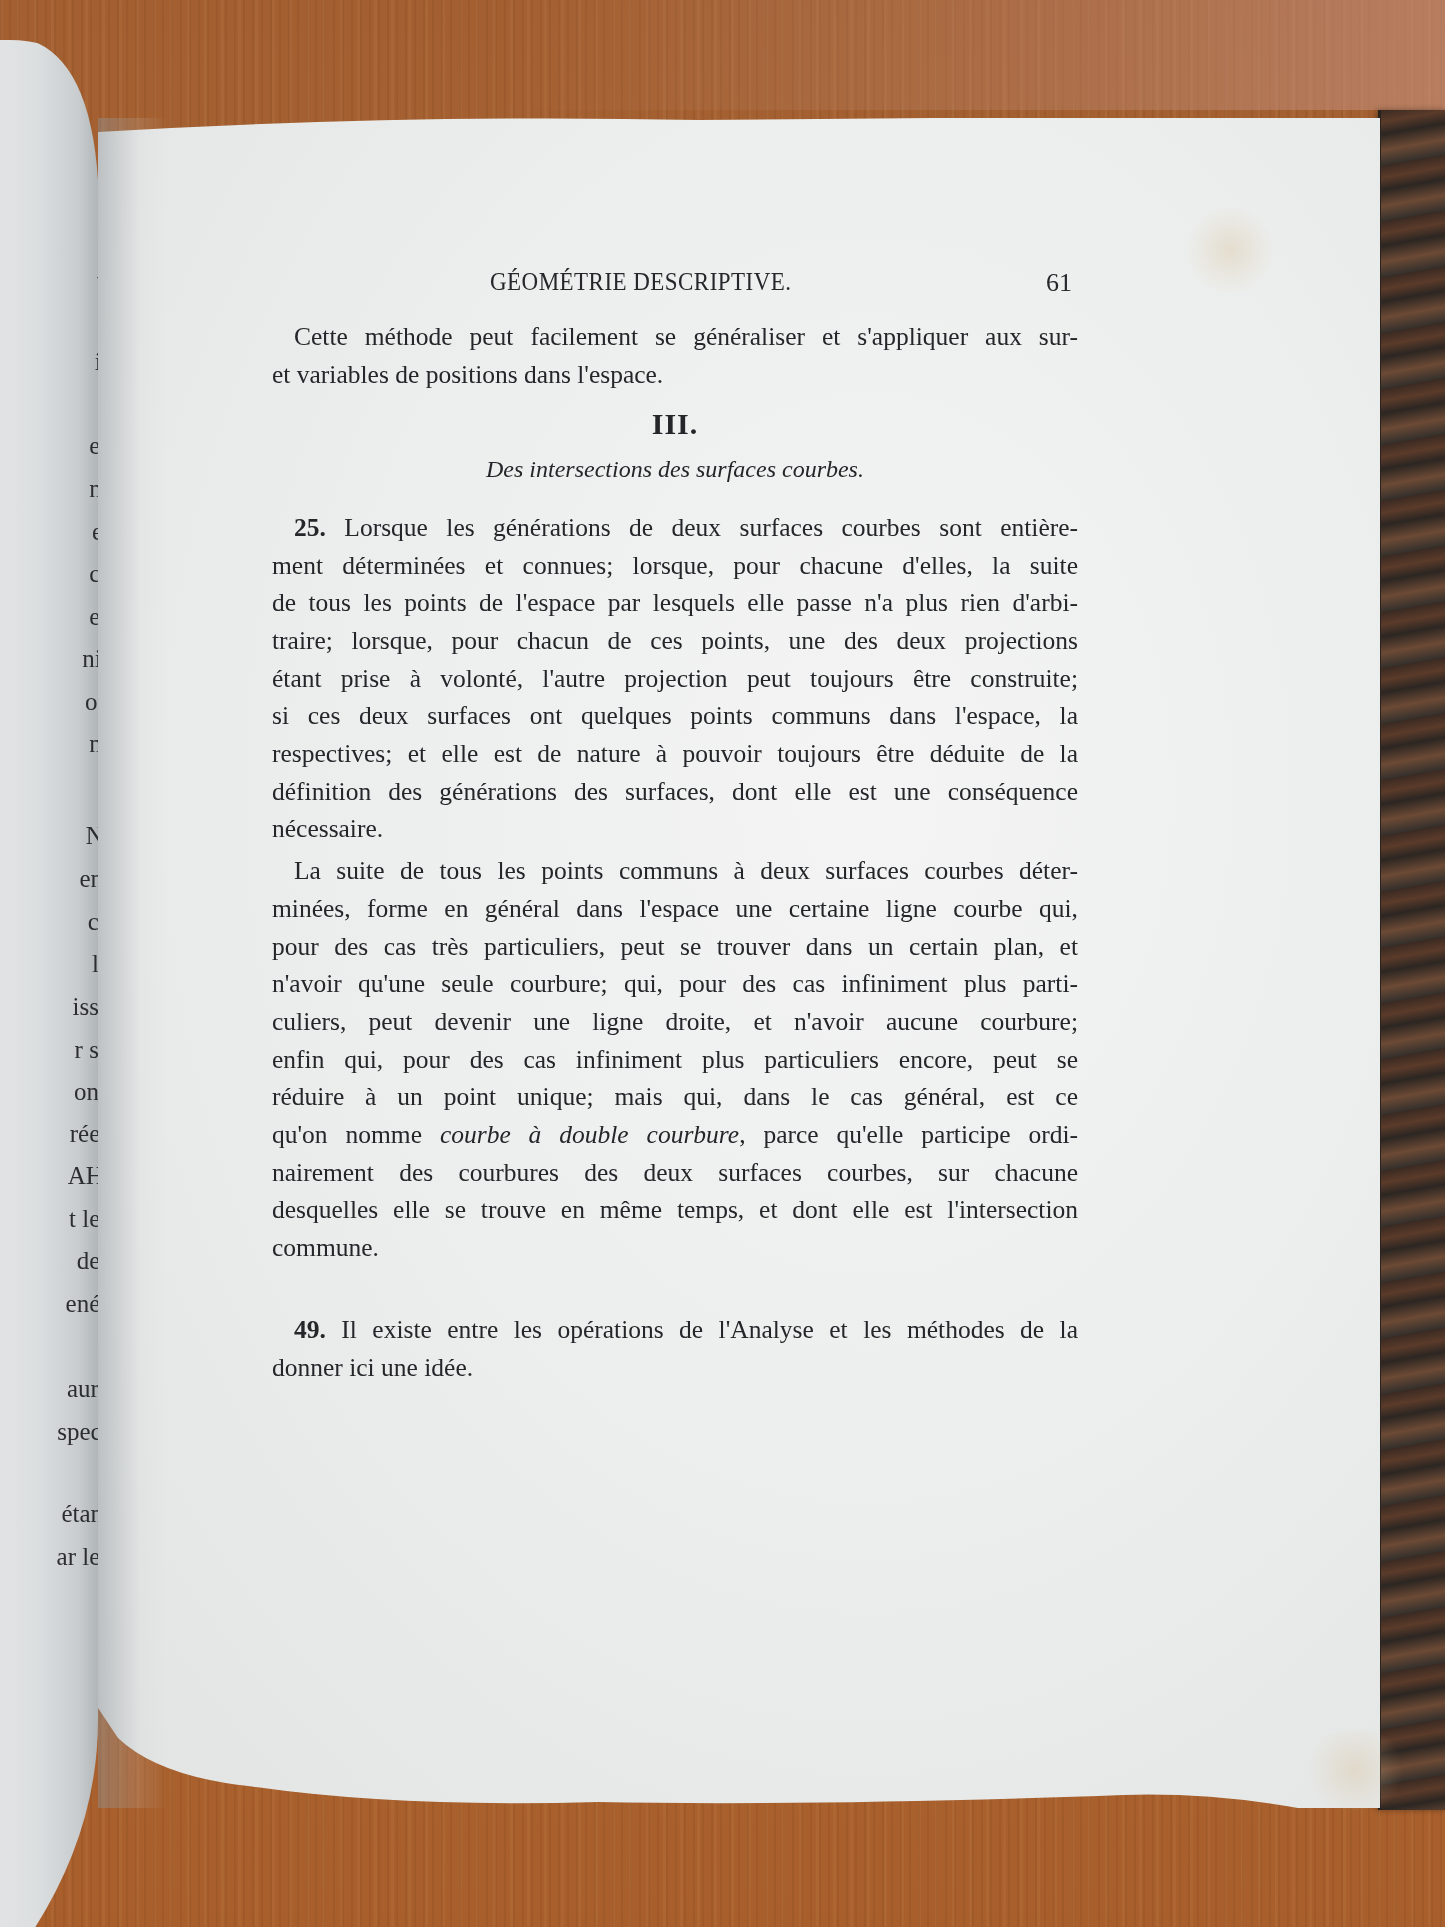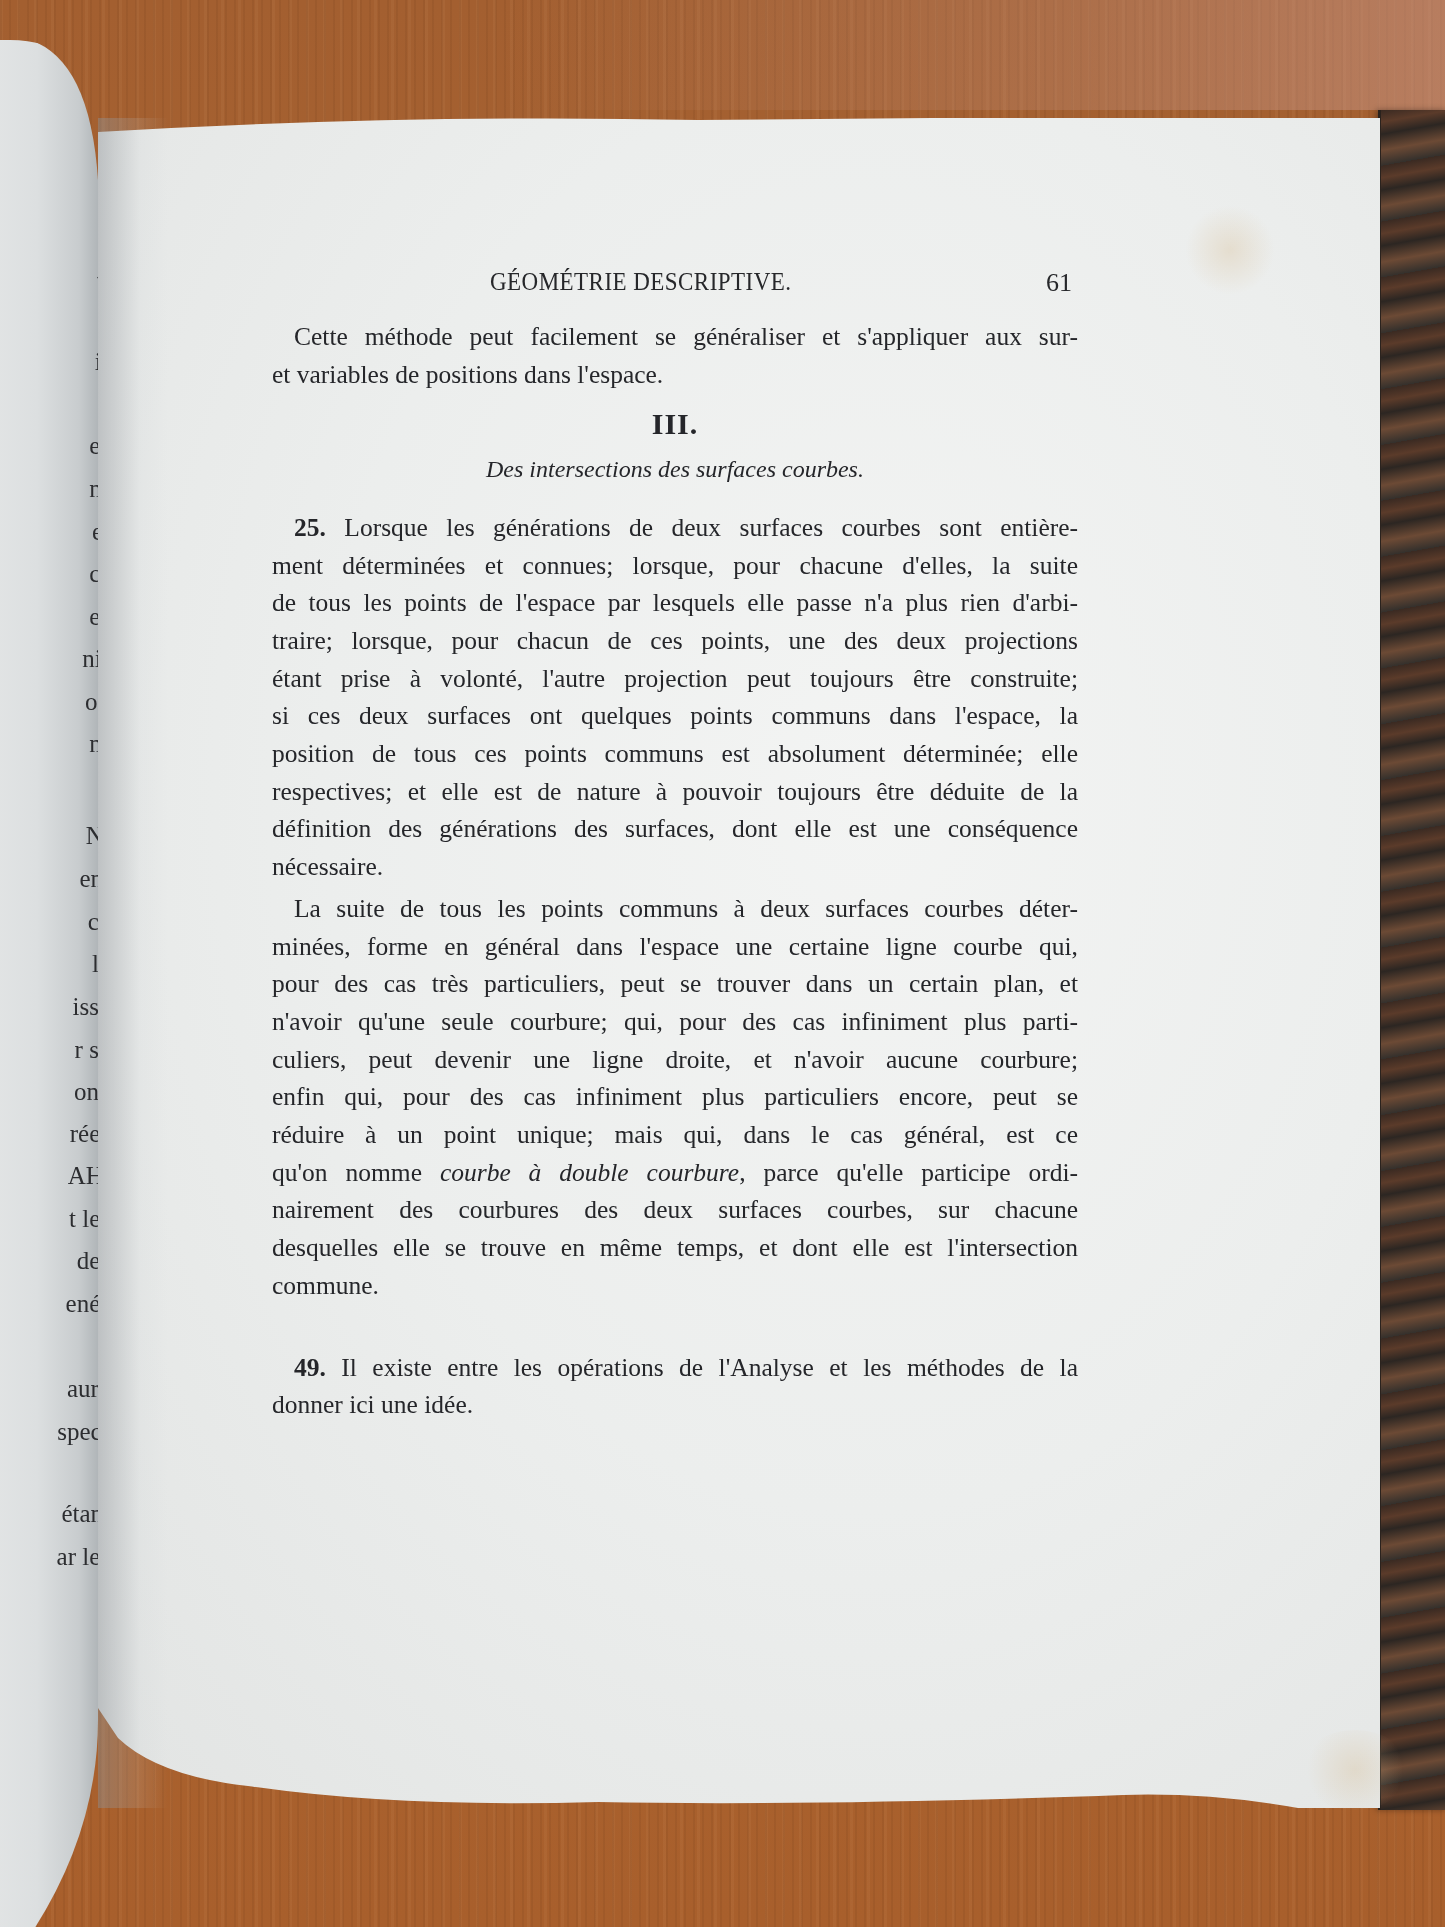--- a/index.html
+++ b/index.html
@@ -143,21 +143,20 @@
   <div class="section-num">III.</div>
   <div class="section-title">Des intersections des surfaces courbes.</div>
 
   <p>
     <span class="line" style="padding-left:22px;box-sizing:border-box;"><span class="para-num">25.</span> <span>Lorsque les générations de deux surfaces courbes sont entière-</span></span>
     <span class="line">ment déterminées et connues; lorsque, pour chacune d'elles, la suite</span>
     <span class="line">de tous les points de l'espace par lesquels elle passe n'a plus rien d'arbi-</span>
     <span class="line">traire; lorsque, pour chacun de ces points, une des deux projections</span>
     <span class="line">étant prise à volonté, l'autre projection peut toujours être construite;</span>
     <span class="line">si ces deux surfaces ont quelques points communs dans l'espace, la</span>
-    <span class="line">position de tous ces points communs est absolument déterminée; elle</span>
     <span class="line">respectives; et elle est de nature à pouvoir toujours être déduite de la</span>
     <span class="line">définition des générations des surfaces, dont elle est une conséquence</span>
     <span class="line last">nécessaire.</span>
   </p>
   <div class="para-gap"></div>
   <p>
     <span class="line" style="text-indent:22px">La suite de tous les points communs à deux surfaces courbes déter-</span>
     <span class="line">minées, forme en général dans l'espace une certaine ligne courbe qui,</span>
     <span class="line">pour des cas très particuliers, peut se trouver dans un certain plan, et</span>
     <span class="line">n'avoir qu'une seule courbure; qui, pour des cas infiniment plus parti-</span>

